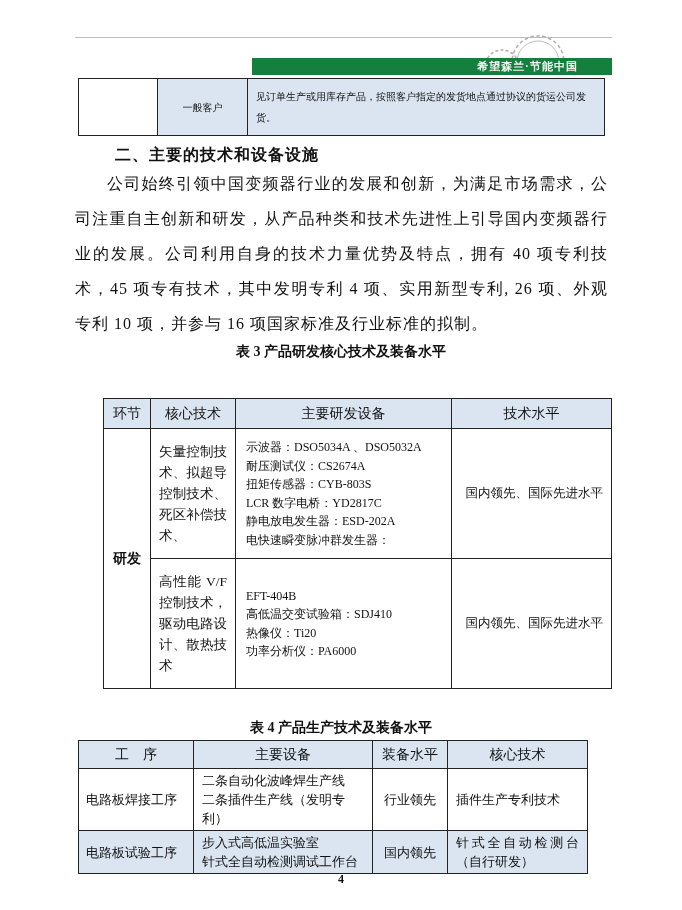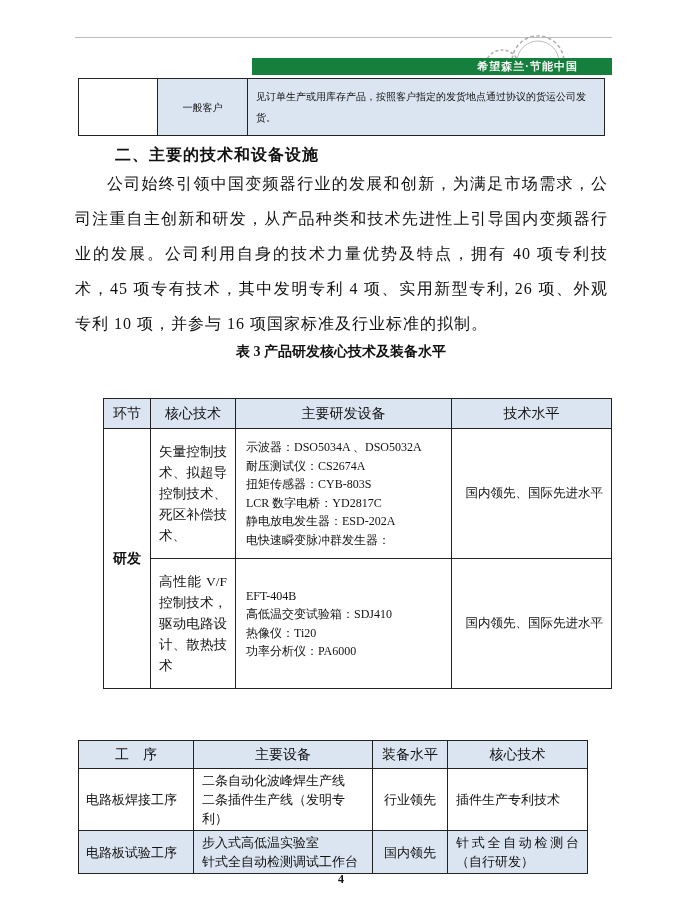--- a/index.html
+++ b/index.html
@@ -129,20 +129,21 @@
         <div>高低温交变试验箱：SDJ410</div>
         <div>热像仪：Ti20</div>
         <div>功率分析仪：PA6000</div>
       </td>
       <td class="level-cell">国内领先、国际先进水平</td>
     </tr>
   </tbody>
     </table>
 
 
+  <div class="tbl-caption caption4">表 4  产品生产技术及装备水平</div>
   <table class="tbl tbl4">
     <colgroup>
         <col style="width:115px">
         <col style="width:179px">
         <col style="width:75px">
         <col>
       </colgroup>
     <tbody>
         <tr style="height:28px">
       <th class="shade center">工　序</th>

